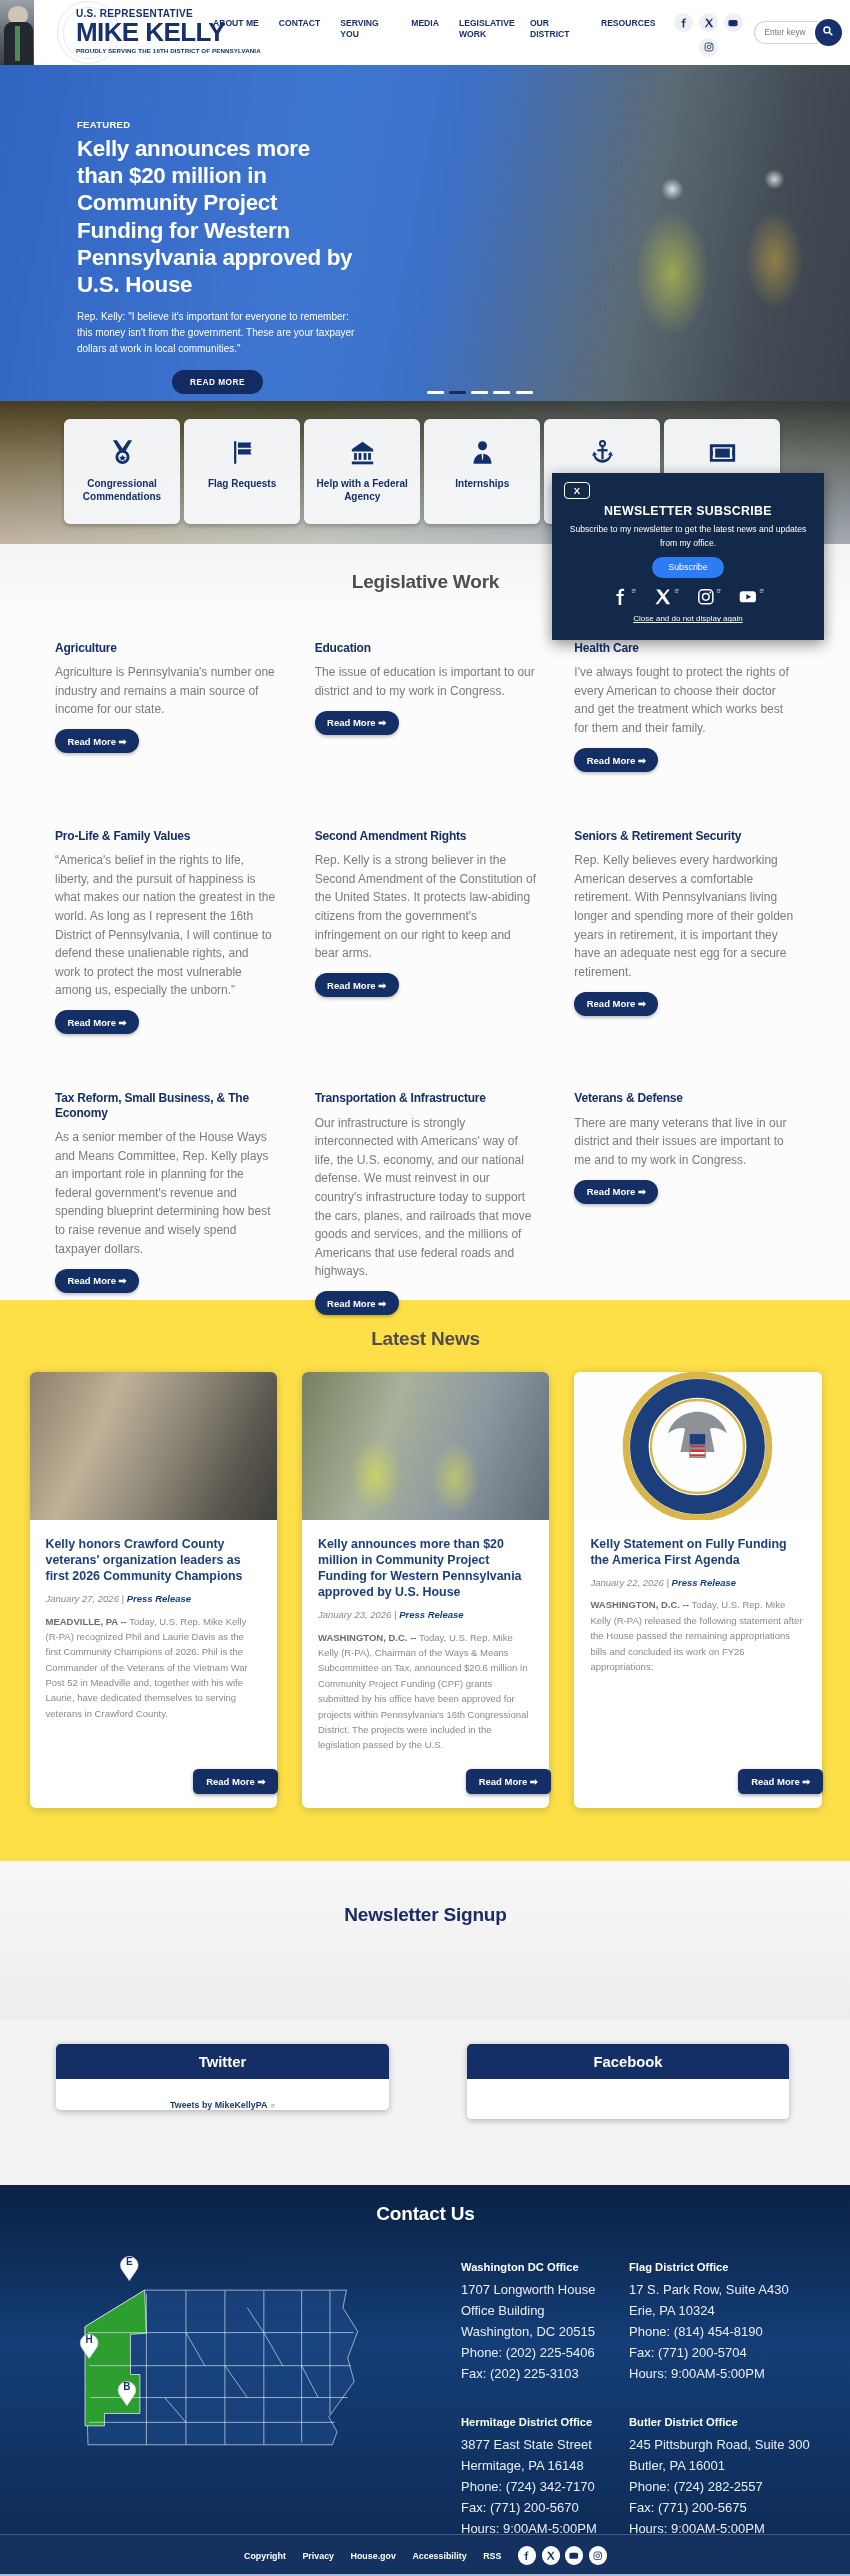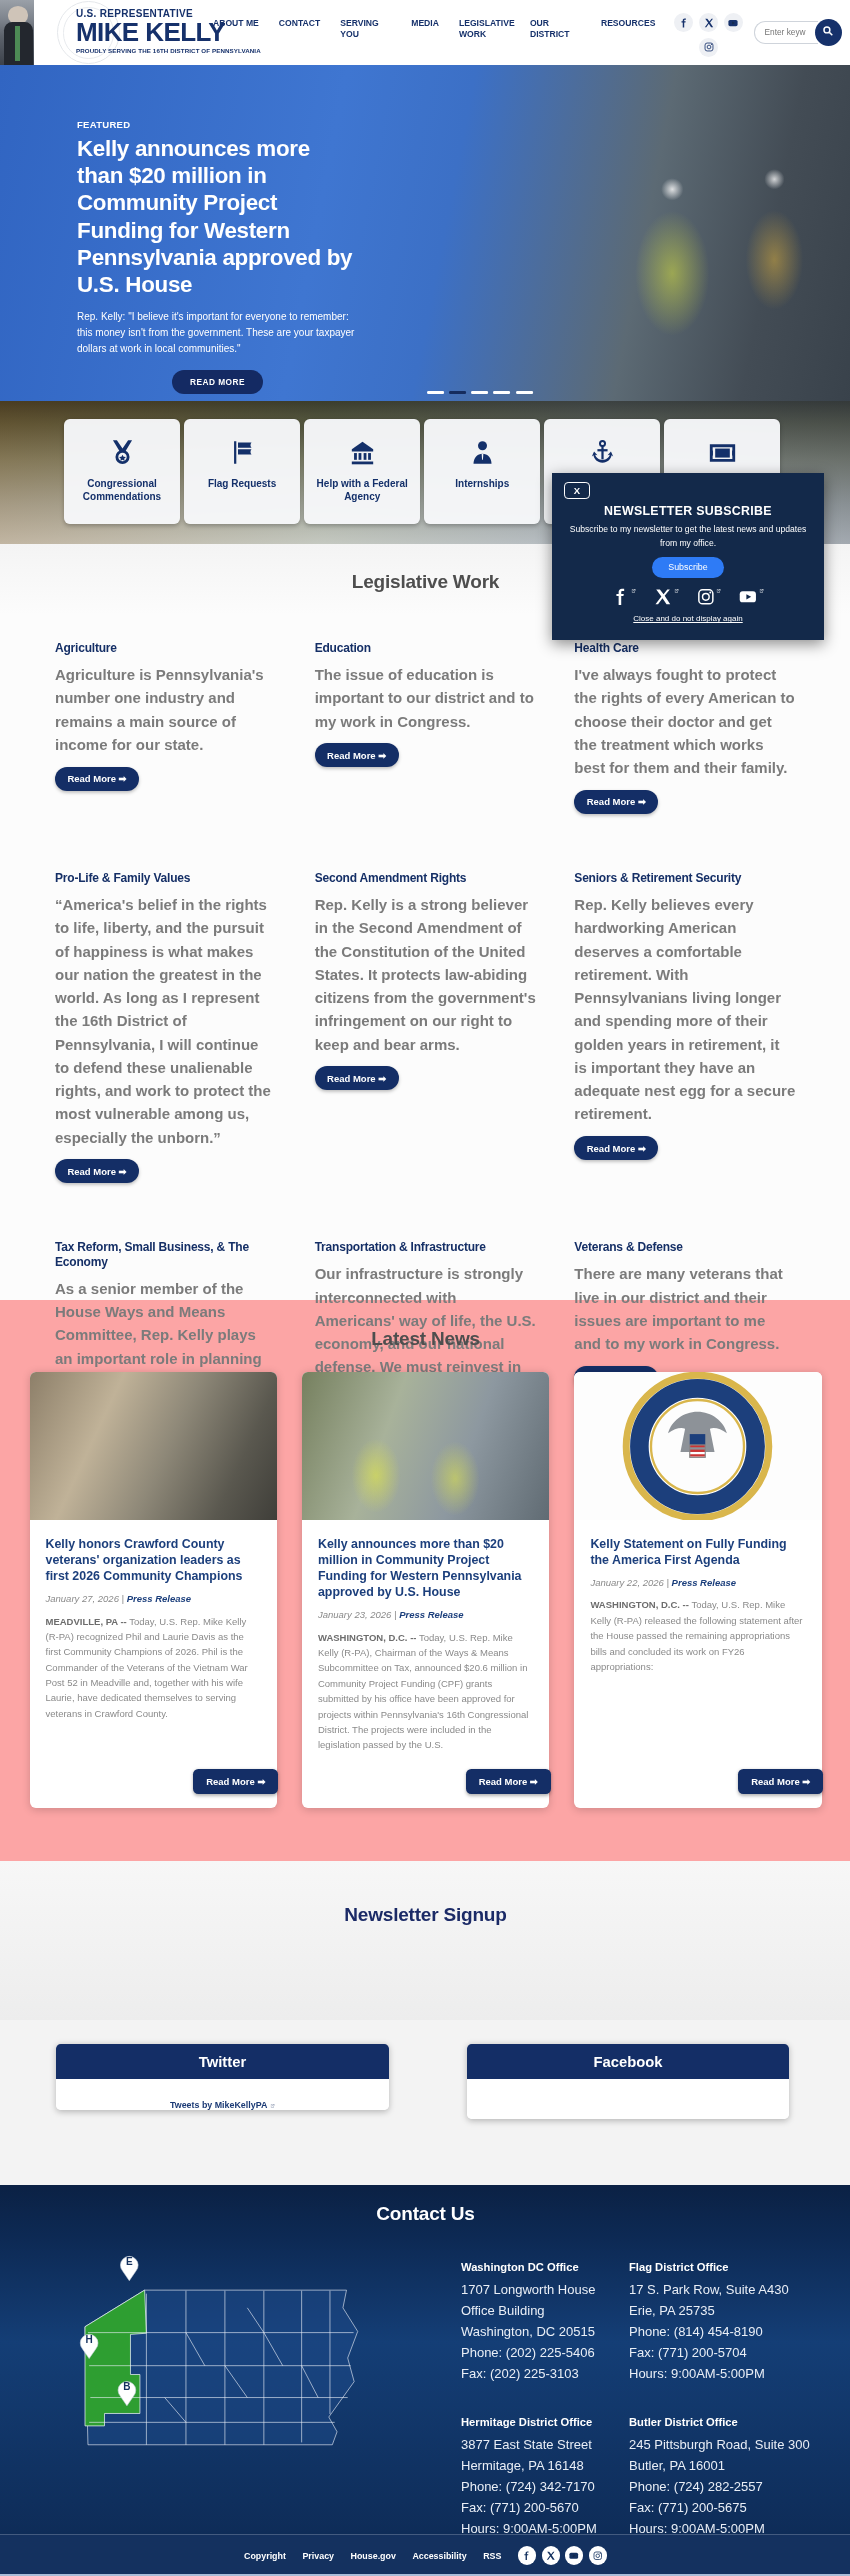--- a/index.html
+++ b/index.html
@@ -89,27 +89,27 @@
     text-decoration:underline; cursor:pointer; }
 
   
   .sec-heading { text-align:center; font-size:19px; font-weight:700; color:#4e4e4e; letter-spacing:-0.2px; }
 
   
   .legislative { height:756px; background:linear-gradient(180deg,#f4f4f4 0,#fcfcfc 71px,#fcfcfc 100%); padding-top:27px; }
   .leg-grid { width:741px; margin:48px auto 0; display:grid; grid-template-columns:repeat(3,1fr);
     column-gap:38px; row-gap:57px; }
   .leg-card h3 { font-size:12px; font-weight:700; color:#152f66; letter-spacing:-0.2px; line-height:1.2; margin-bottom:7.7px; }
-  .leg-card p { font-size:15px; line-height:1.55; color:#7b7b7b;font-weight:bold; }
+  .leg-card p { font-size:12px; line-height:1.55; color:#7b7b7b; }
   .pill-btn { display:inline-block; margin-top:10.6px; background:#142e66; color:#fff; border:none;
     border-radius:14px; padding:6.5px 12.4px; font-size:9.5px; font-weight:700; cursor:pointer;
     box-shadow:0 1.8px 3.5px rgba(0,0,0,.25); }
 
   
-  .news { height:561px; background:#fca5a5; padding-top:28px; }
+  .news { height:561px; background:#fde047; padding-top:28px; }
   .news-grid { width:792px; margin:22.4px auto 0; display:grid; grid-template-columns:repeat(3,1fr); column-gap:25.4px; }
   .news-card { position:relative; background:#fff; border-radius:5.9px; box-shadow:0 1.8px 8.3px rgba(0,0,0,.18);
     height:436px; }
   .news-img { height:148px; border-radius:5.9px 5.9px 0 0; overflow:hidden; position:relative; }
   .news-img.kind-photo-indoor { background:linear-gradient(115deg,#8d7f69 0%,#c0b298 30%,#8e8878 55%,#5a584f 80%,#3f3e39 100%); }
   .news-img.kind-photo-outdoor { background:
       radial-gradient(35px 53px at 30% 70%, rgba(224,230,72,.6), rgba(224,230,72,0) 70%),
       radial-gradient(35px 53px at 62% 72%, rgba(224,230,72,.55), rgba(224,230,72,0) 70%),
       linear-gradient(110deg,#76805f 0%,#a8b29a 35%,#8d98a0 65%,#606b73 100%); }
   .news-img.kind-seal { background:#fdfdfd; display:flex; align-items:center; justify-content:center; }
@@ -499,21 +499,21 @@
         <div class="office">
           <h3>Washington DC Office</h3>
           <div>1707 Longworth House Office Building</div>
           <div>Washington, DC 20515</div>
           <div>Phone: (202) 225-5406</div>
           <div>Fax: (202) 225-3103</div>
         </div>
         <div class="office">
           <h3>Flag District Office</h3>
           <div>17 S. Park Row, Suite A430</div>
-          <div>Erie, PA 25735</div>
+          <div>Erie, PA 10324</div>
           <div>Phone: (814) 454-8190</div>
           <div>Fax: (771) 200-5704</div>
           <div>Hours: 9:00AM-5:00PM</div>
         </div>
         <div class="office">
           <h3>Hermitage District Office</h3>
           <div>3877 East State Street</div>
           <div>Hermitage, PA 16148</div>
           <div>Phone: (724) 342-7170</div>
           <div>Fax: (771) 200-5670</div>

